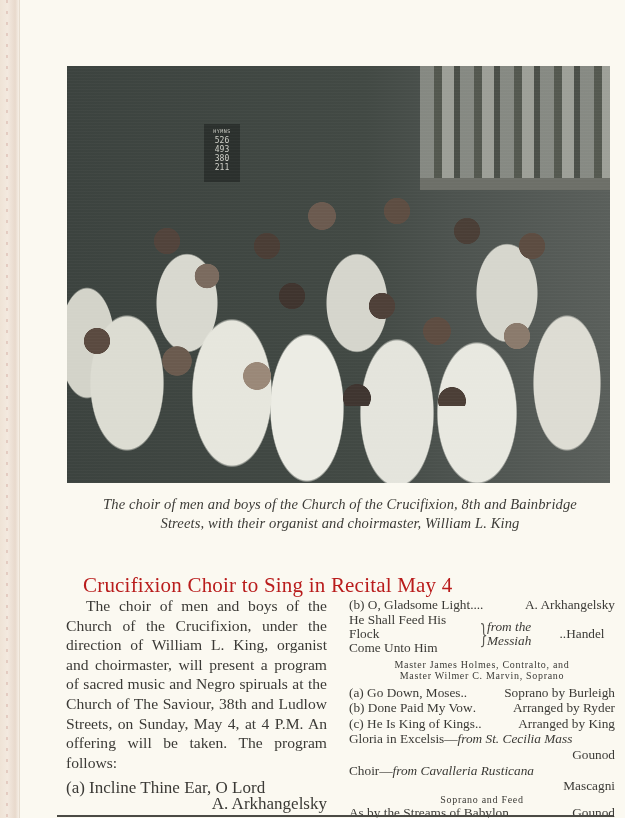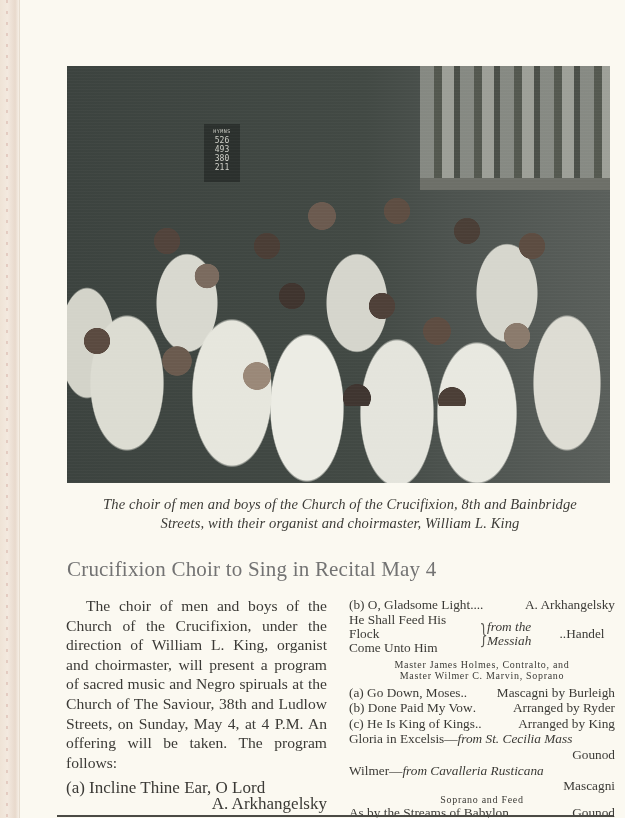--- a/index.html
+++ b/index.html
@@ -80,21 +80,21 @@
     background: repeating-linear-gradient(0deg, rgba(255,255,255,0.025) 0 1px, transparent 1px 3px);
   }
   
   .caption {
     position: absolute; left: 62px; top: 495px; width: 556px;
     text-align: center; font-style: italic; font-size: 14.6px; line-height: 19px;
     color: #3c3b37; letter-spacing: 0.1px;
   }
   .headline {
     position: absolute; left: 67px; top: 557px; width: 420px;
-    font-size: 21px; font-weight: normal; margin: 0; color: #737373;
+    font-size: 21px; font-weight: normal; margin: 16px; color: #b91c1c;
     letter-spacing: 0.2px; white-space: nowrap;
   }
   
   .col-left {
     position: absolute; left: 66px; top: 596px; width: 261px;
   }
   .col-left p {
     margin: 0; font-size: 15.6px; line-height: 19.6px; text-align: justify;
     text-indent: 20px; hyphens: manual; color: #3b3a36;
   }
@@ -181,38 +181,38 @@
       <span>..</span><span>Handel</span>
     </div>
   </div>
   <div class="small">
     <div>Master James Holmes, Contralto, and</div>
     <div>Master Wilmer C. Marvin, Soprano</div>
   </div>
   <div class="line">
     <span>(a) Go Down, Moses</span>
       <span class="dots">..</span>
-      <span>Mascagni by Burleigh</span>
+      <span>Soprano by Burleigh</span>
   </div>
   <div class="line">
     <span>(b) Done Paid My Vow</span>
       <span class="dots">.</span>
       <span>Arranged by Ryder</span>
   </div>
   <div class="line">
     <span>(c) He Is King of Kings</span>
       <span class="dots">..</span>
       <span>Arranged by King</span>
   </div>
   <div>
     <div><span>Gloria in Excelsis—</span><span class="it">from St. Cecilia Mass</span></div>
     <div class="right">Gounod</div>
   </div>
   <div>
-    <div><span>Wilmer—</span><span class="it">from Cavalleria Rusticana</span></div>
+    <div><span>Choir—</span><span class="it">from Cavalleria Rusticana</span></div>
     <div class="right">Mascagni</div>
   </div>
   <div class="small" style="margin:0">Soprano and Feed</div>
   <div class="line">
     <span>As by the Streams of Babylon</span>
       <span class="dots">......</span>
       <span>Gounod</span>
   </div>
 </div>
 

